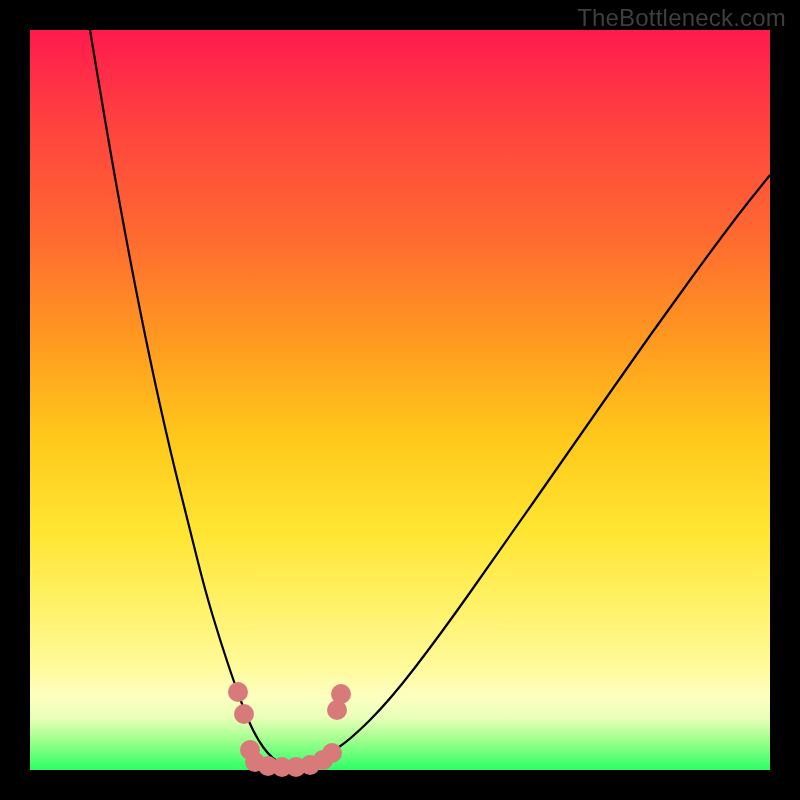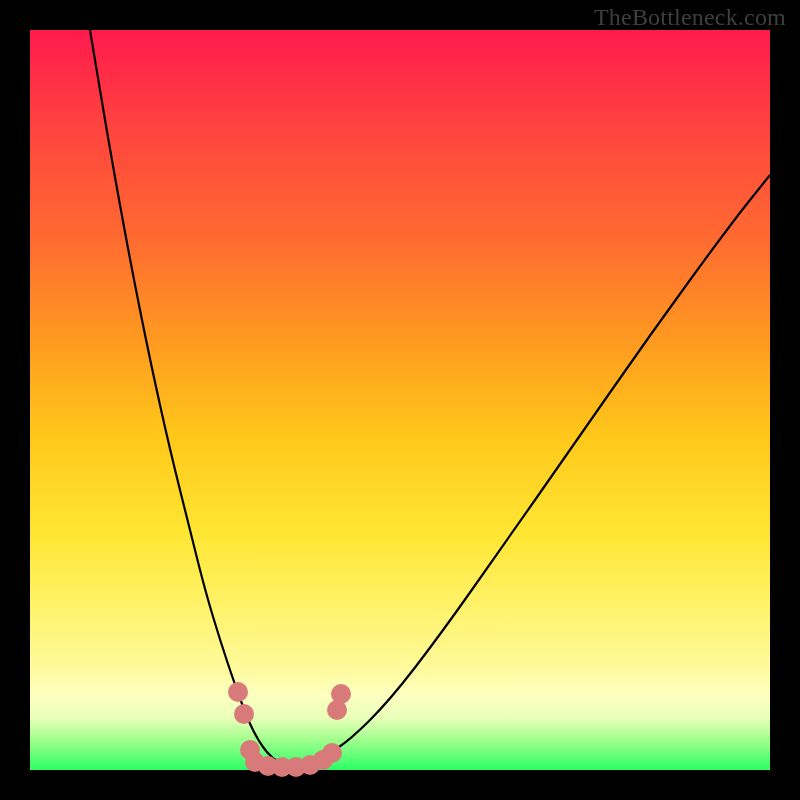--- a/index.html
+++ b/index.html
@@ -45,21 +45,20 @@
   .watermark {
     position: absolute;
     top: 4px;
     right: 14px;
     color: #4a4a4a;
     font-size: 24px;
     font-weight: 500;
     letter-spacing: 0.2px;
     opacity: 0.85;
     user-select: none;
-    font-family: Liberation Serif, serif;
   }
   svg.curve {
     position: absolute;
     left: 0;
     top: 0;
     width: 740px;
     height: 740px;
     overflow: visible;
   }
 </style>

